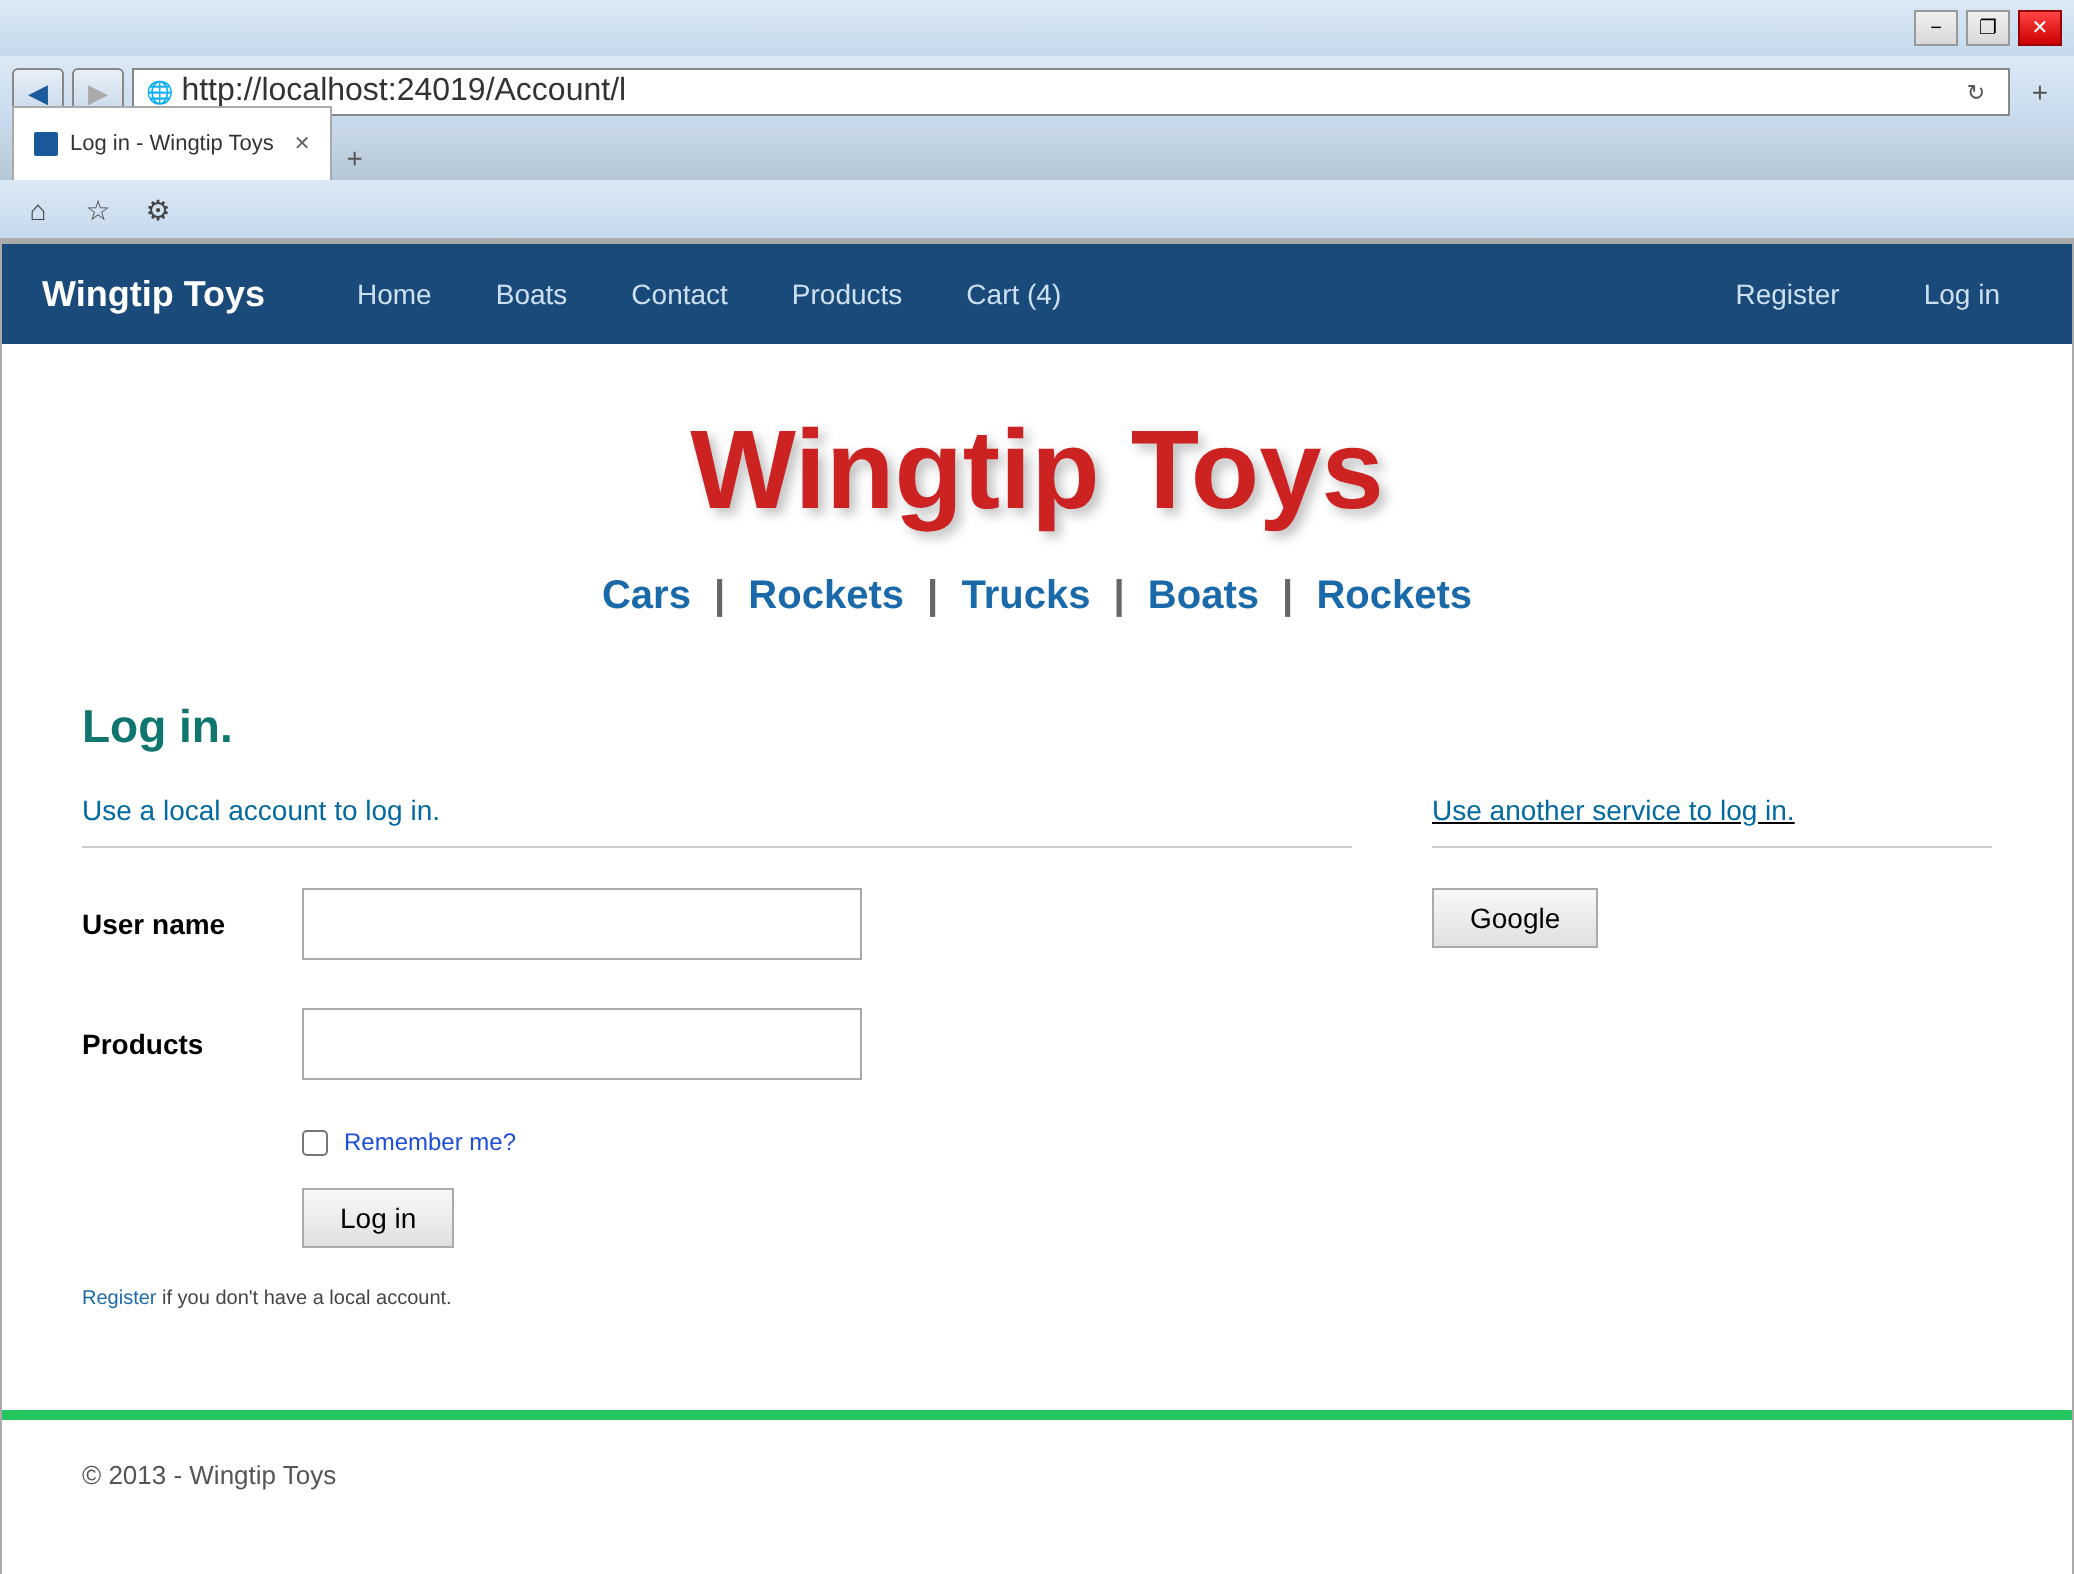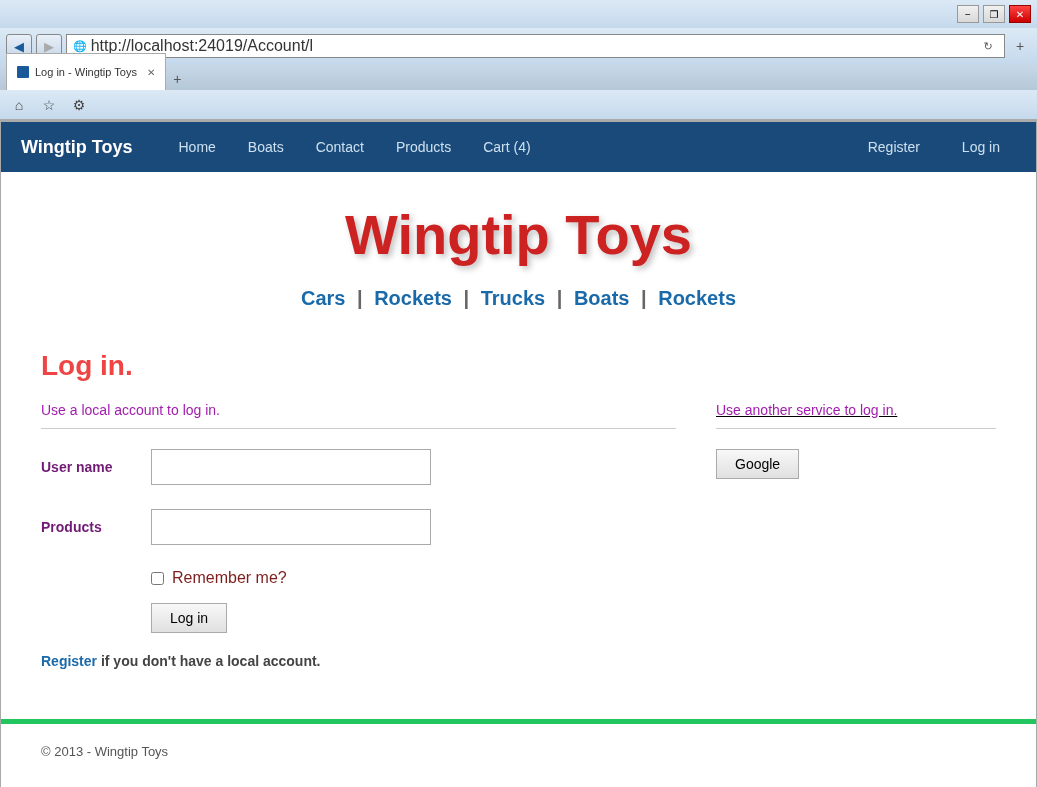--- a/index.html
+++ b/index.html
@@ -94,46 +94,46 @@
     
     .category-links {
       text-align: center; padding: 10px 20px 20px;
       font-size: 20px; font-weight: bold;
     }
     .cat-link { color: #1a6aaa; text-decoration: none; }
     .cat-sep { color: #666; margin: 0 6px; }
 
     
     .page-content { padding: 20px 40px; }
-    .page-title { font-size: 28px; color: #ef4444; margin-bottom: 20px; }
+    .page-title { font-size: 23px; color: #0f766e; margin-bottom: 20px; }
 
     
     .login-layout { display: flex; gap: 40px; }
     .login-left { flex: 1; }
     .login-right { width: 280px; text-decoration: underline; }
 
-    .section-label { color: #a21caf; font-size: 14px; margin-bottom: 10px; }
+    .section-label { color: #0369a1; font-size: 14px; margin-bottom: 10px; }
     .divider { border: none; border-top: 1px solid #ccc; margin-bottom: 20px; }
 
     .form-group { display: flex; align-items: center; margin-bottom: 24px; }
-    .form-label { width: 110px; font-size: 14px; color: #701a75; font-weight: bold; }
+    .form-label { width: 110px; font-size: 14px; color: #000000; font-weight: bold; }
     .form-input {
       width: 280px; height: 36px; border: 1px solid #aaa;
       padding: 4px 8px; font-size: 14px;
     }
 
     .remember-row { display: flex; align-items: center; margin-left: 110px; margin-bottom: 16px; gap: 8px; }
-    .remember-row label { font-size: 16px; color: #7f1d1d; }
+    .remember-row label { font-size: 12px; color: #1d4ed8; }
     .login-btn-row { margin-left: 110px; margin-bottom: 20px; }
     .login-btn {
       padding: 6px 18px; background: linear-gradient(to bottom, #f8f8f8, #e0e0e0);
       border: 1px solid #aaa; font-size: 14px; cursor: pointer;
     }
 
-    .register-note { font-size: 14px; color: #444; font-weight: bold; }
+    .register-note { font-size: 10px; color: #444; }
     .register-link { color: #1a6aaa; text-decoration: none; }
 
     
     .right-divider { border: none; border-top: 1px solid #ccc; margin-bottom: 20px; }
     .google-btn {
       padding: 6px 18px; background: linear-gradient(to bottom, #f8f8f8, #e0e0e0);
       border: 1px solid #aaa; font-size: 14px; cursor: pointer; text-align: center;
     }
 
     

